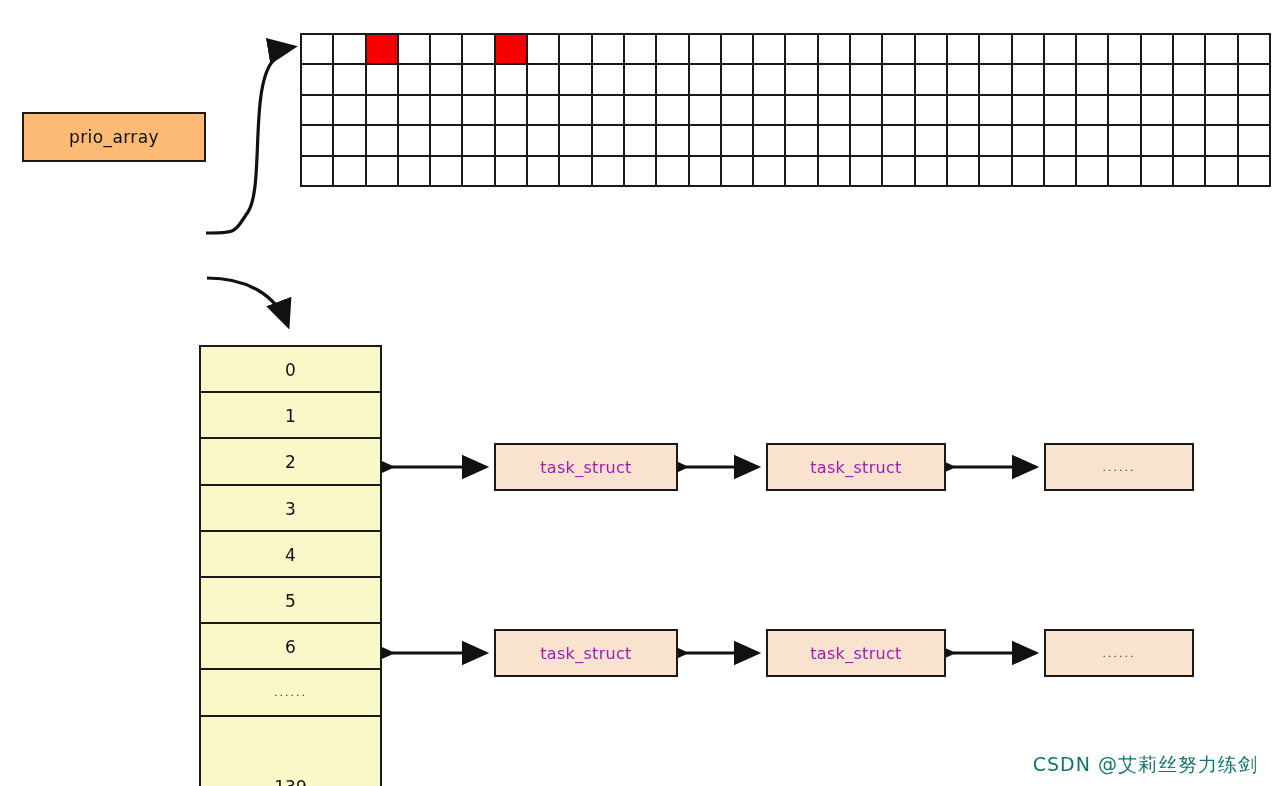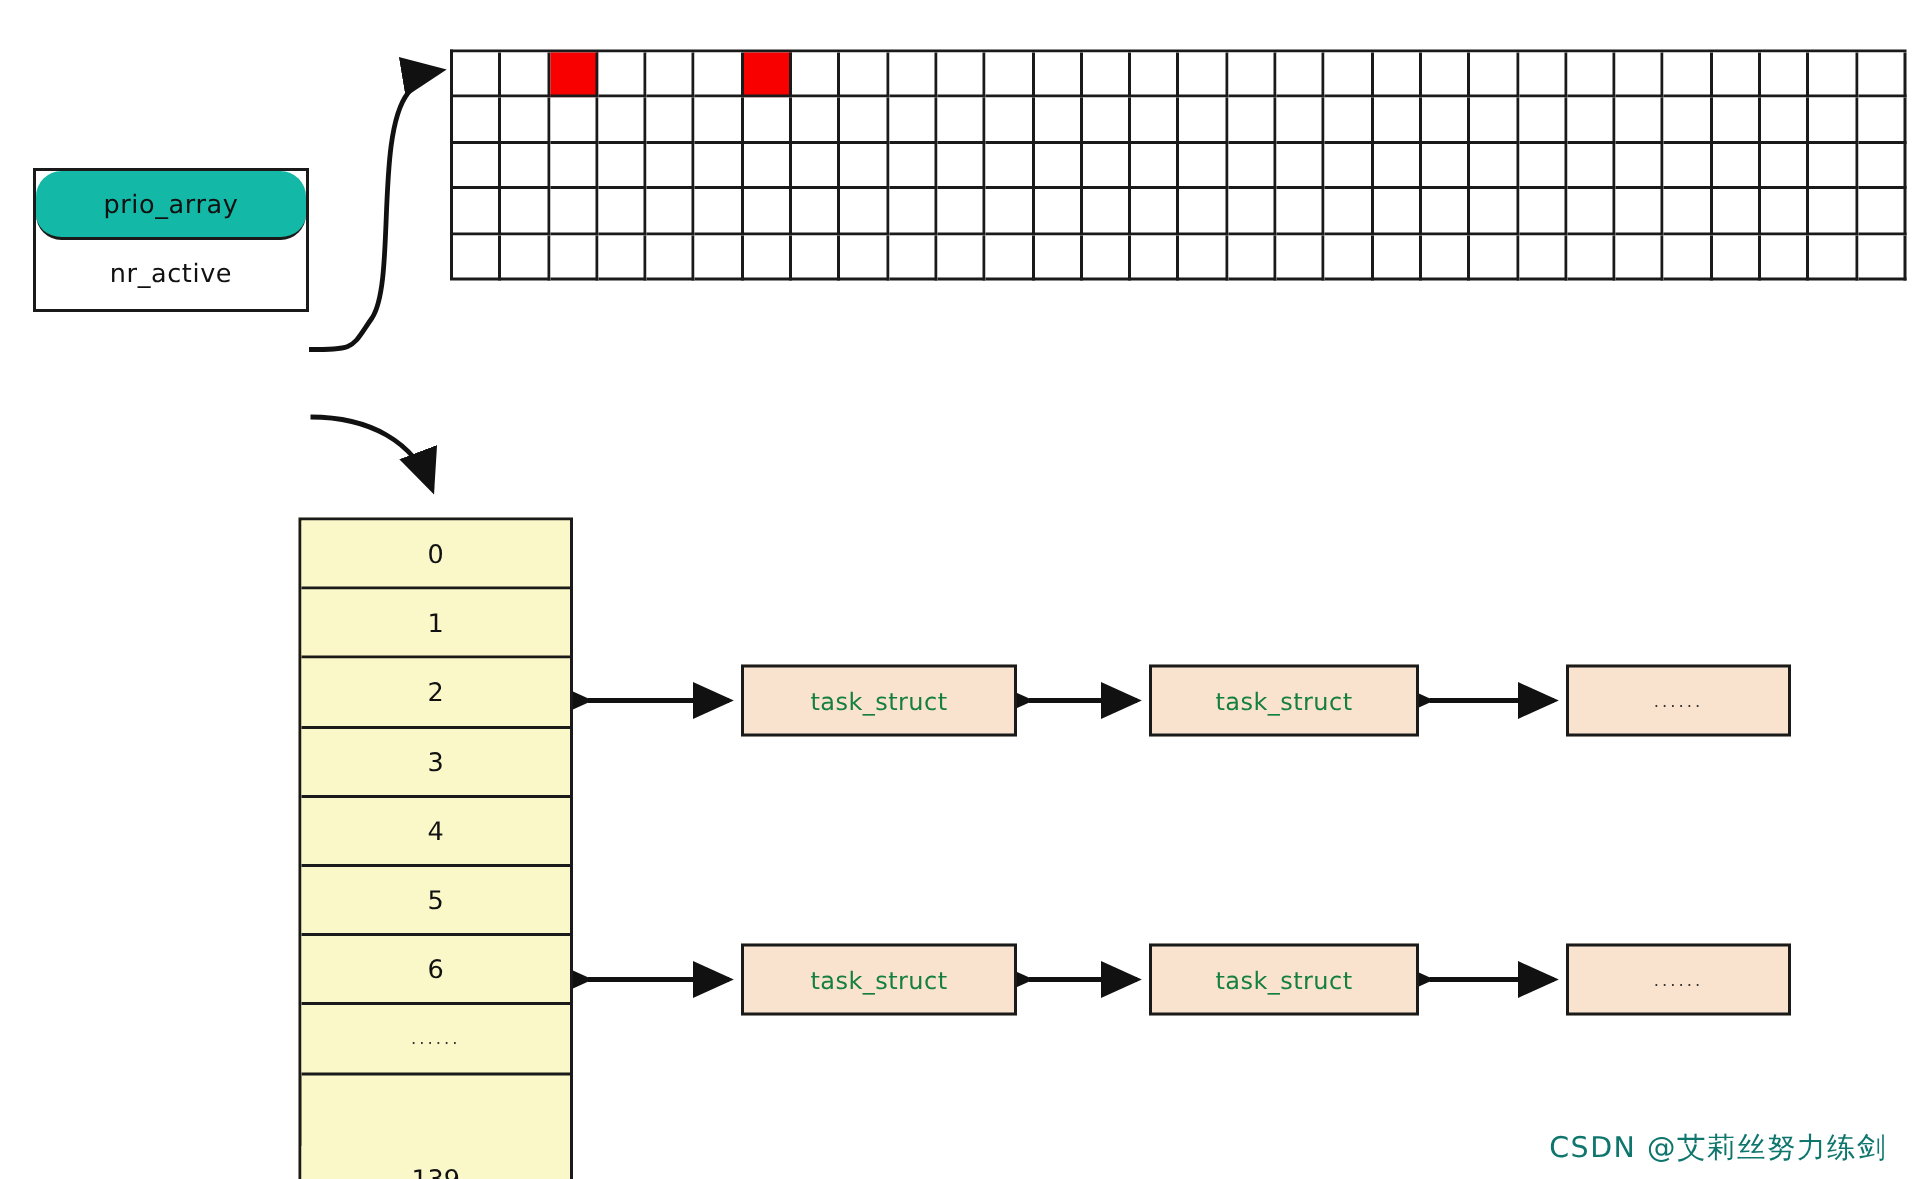--- a/index.html
+++ b/index.html
@@ -36,21 +36,21 @@
     height: 46px;
     line-height: 46px;
     text-align: center;
     font-size: 17px;
     color: #111111;
     border-bottom: 2px solid #1a1a1a;
     box-sizing: border-box;
     letter-spacing: 0.4px;
   }
   .struct-row:last-child { border-bottom: none; }
-  .struct-row.head { background: #14b8a6; border-radius: 17px; }
+  .struct-row.head { background: #fdba74; }
 
   
   .grid {
     position: absolute;
     left: 300px;
     top: 33px;
     border-top: 2px solid #1a1a1a;
     border-left: 2px solid #1a1a1a;
     box-sizing: content-box;
   }
@@ -89,21 +89,21 @@
   .queue-cell.ellipsis { font-size: 11px; letter-spacing: 2px; color: #333; }
 
   
   .node {
     position: absolute;
     border: 2px solid #1a1a1a;
     box-sizing: border-box;
     background: #fae3ce;
     text-align: center;
     font-size: 16px;
-    color: #15803d;
+    color: #a21caf;
     letter-spacing: 0.3px;
     display: flex;
     align-items: center;
     justify-content: center;
   }
   .node.dots { font-size: 11px; letter-spacing: 2px; color: #333; }
 
   
   .watermark {
     position: absolute;
@@ -152,21 +152,20 @@
   <g>
     <line x1="686" y1="653" x2="758" y2="653" stroke="#111111" stroke-width="3.2" marker-start="url(#ah)" marker-end="url(#ah)"></line>
   </g>
   <g>
     <line x1="953" y1="653" x2="1036" y2="653" stroke="#111111" stroke-width="3.2" marker-start="url(#ah)" marker-end="url(#ah)"></line>
   </g>
 </svg>
 
 <div class="struct-box">
   <div class="struct-row head">prio_array</div>
-  <div class="struct-row">nr_active</div>
 </div>
 
 <div class="grid" id="bitmap-grid">
     <div class="grid-row">
       <div class="grid-cell"></div>
       <div class="grid-cell"></div>
       <div class="grid-cell on"></div>
       <div class="grid-cell"></div>
       <div class="grid-cell"></div>
       <div class="grid-cell"></div>

